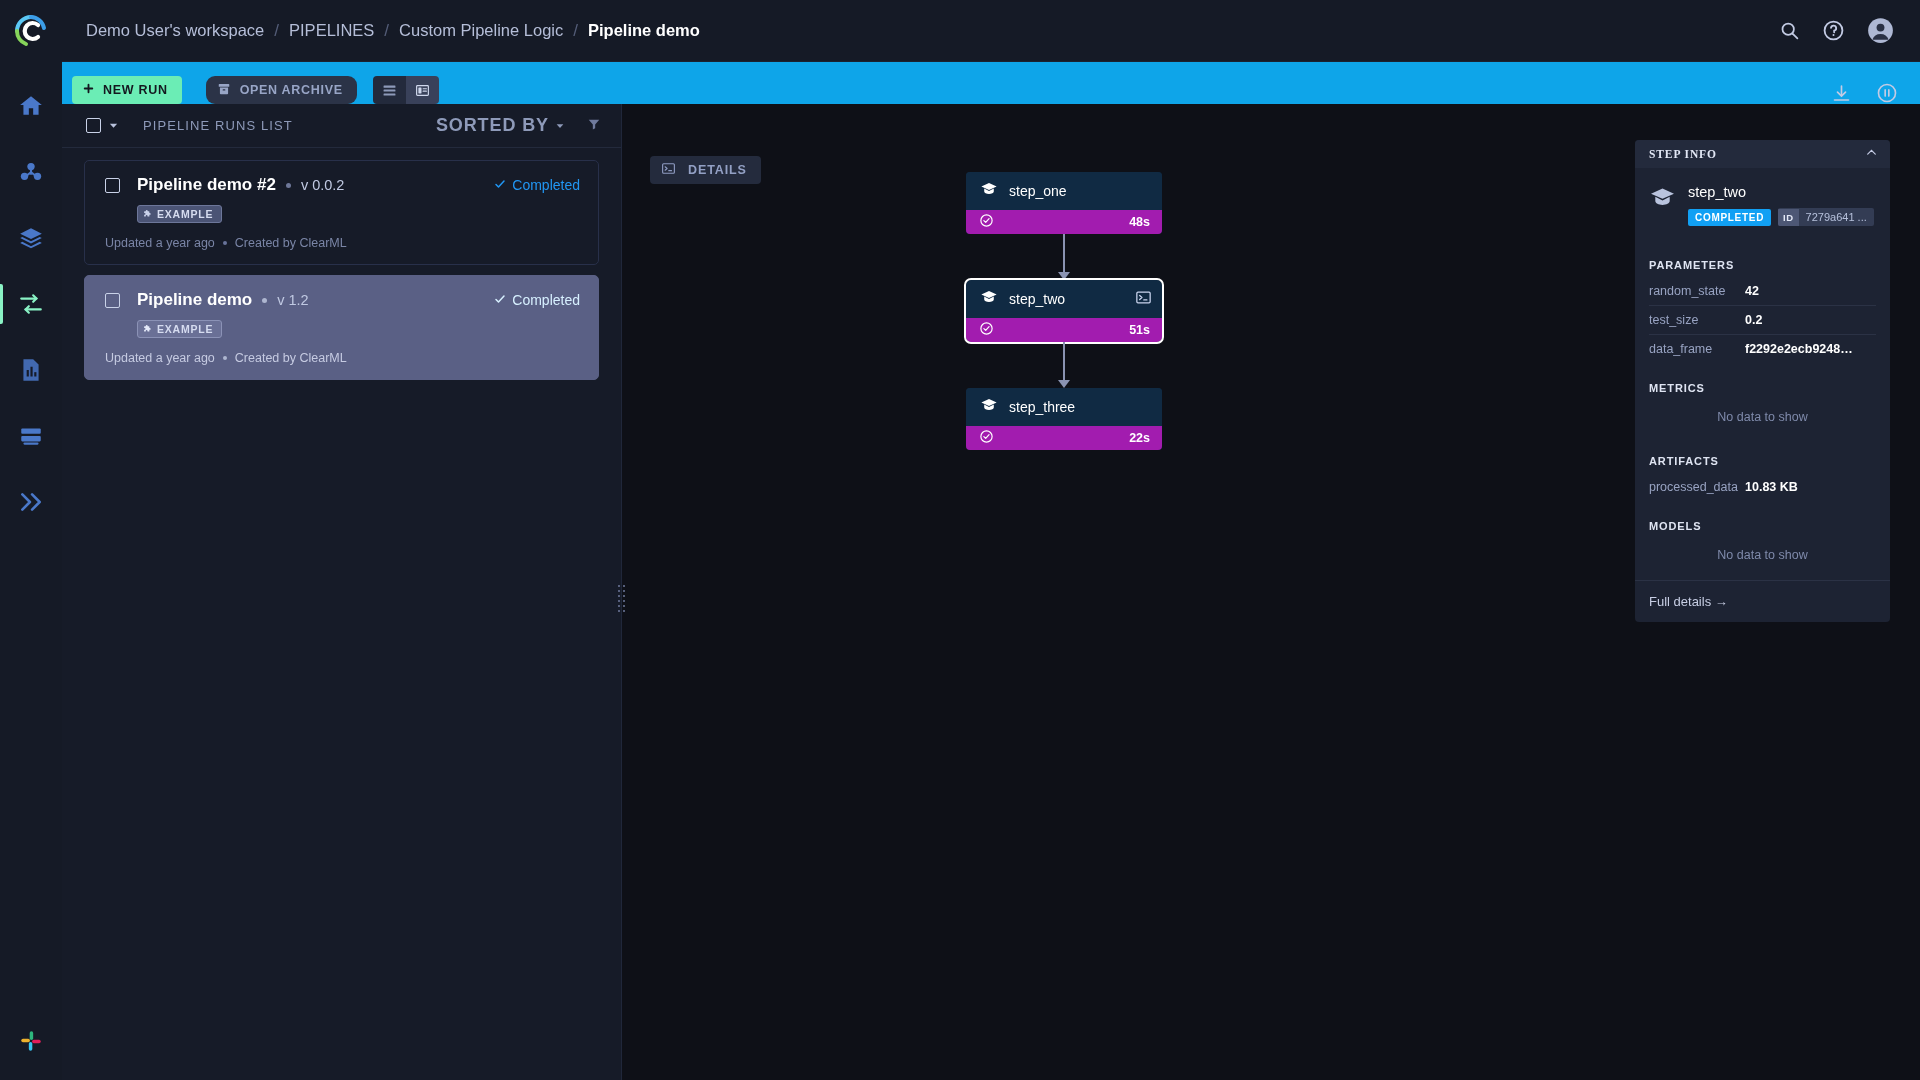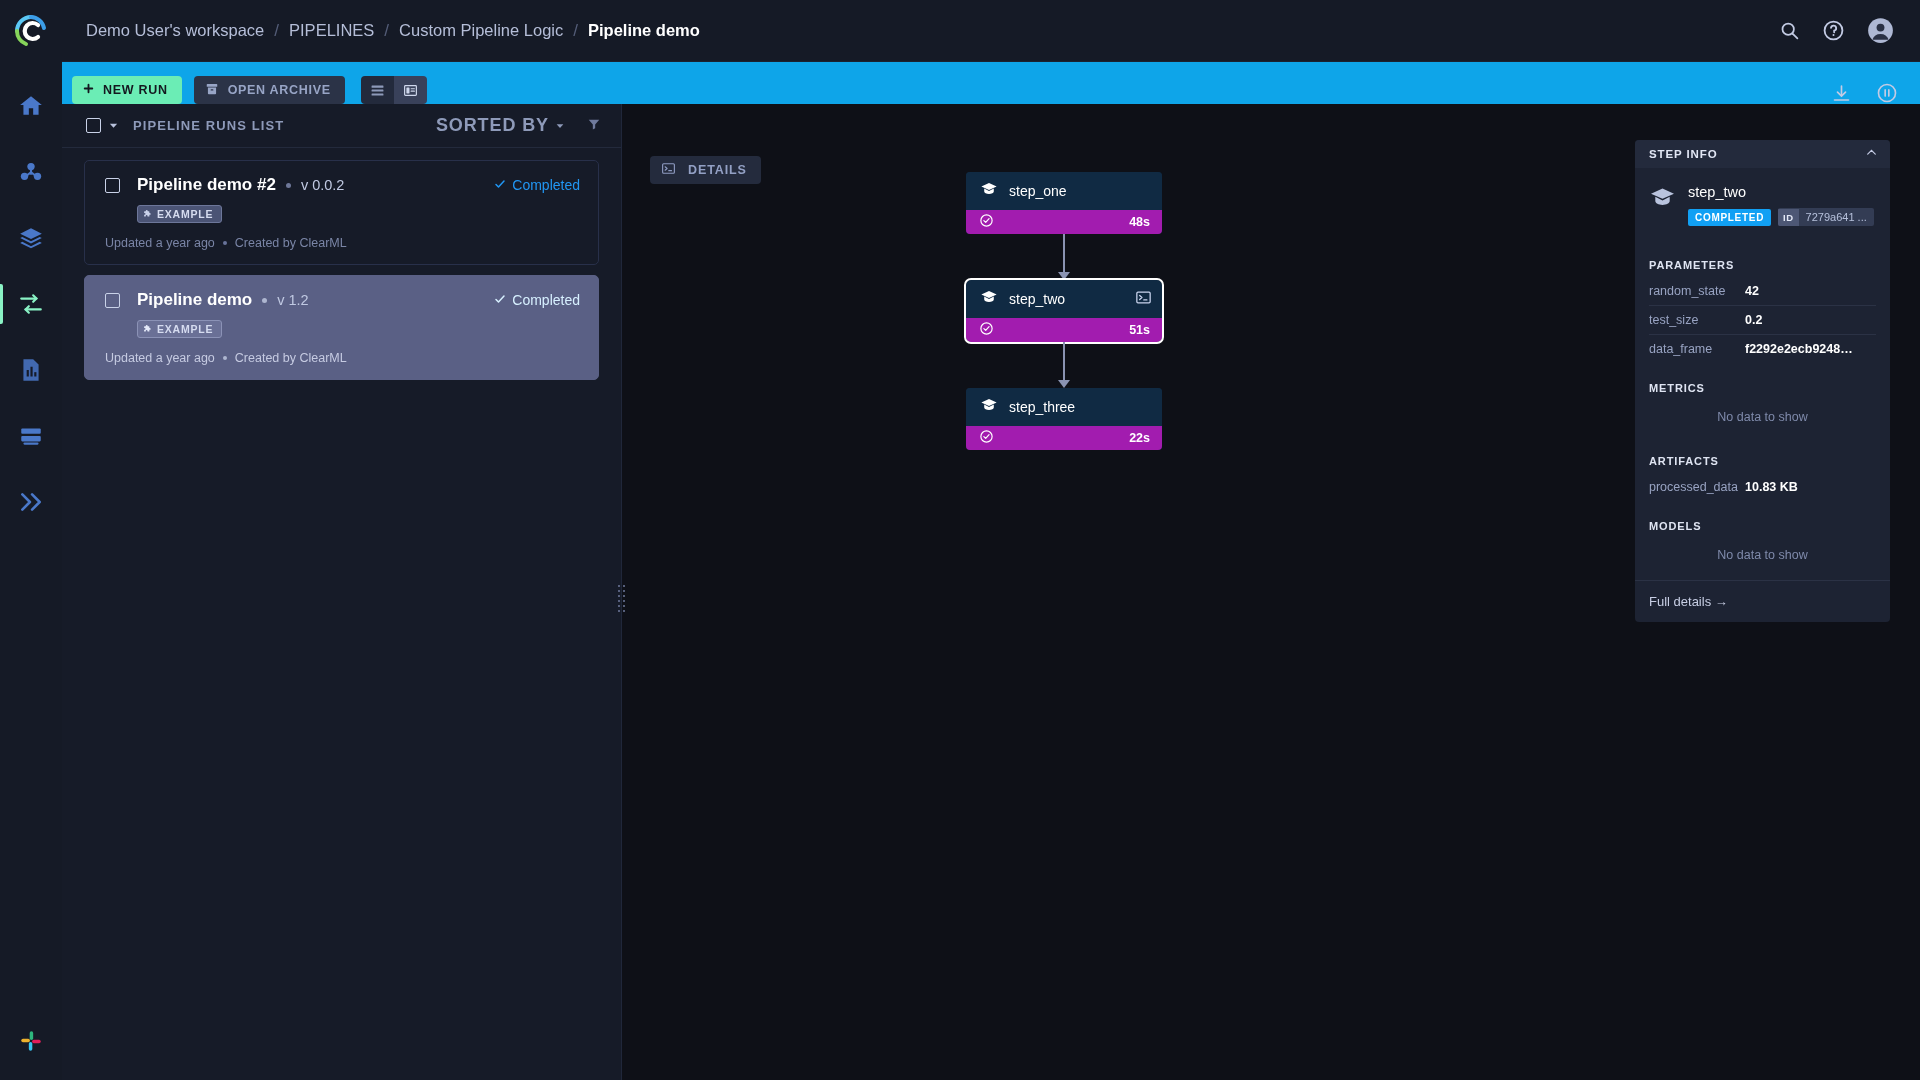--- a/index.html
+++ b/index.html
@@ -48,23 +48,23 @@
     position: absolute; left: 62px; top: 62px; right: 0; height: 42px;
     background: #0ea5e9; display: flex; align-items: flex-end; padding: 0 22px 0 10px;
   }
   .btn-newrun {
     height: 28px; background: #6bedb5; color: #14181f; border: none; border-radius: 4px;
     font-size: 12.5px; font-weight: bold; letter-spacing: .7px; padding: 0 14px 0 10px;
     display: flex; align-items: center; gap: 8px; cursor: pointer;
     font-family: "Liberation Sans", sans-serif;
   }
   .btn-archive {
-    height: 28px; background: #2b3347; color: #98a5c6; border: none; border-radius: 4px;
+    height: 28px; background: #2b3347; color: #98a5c6; border: none; border-radius: 9px;
     font-size: 12.5px; font-weight: bold; letter-spacing: .7px; padding: 0 14px 0 11px;
-    display: flex; align-items: center; gap: 9px; cursor: pointer; margin-left: 12px;
+    display: flex; align-items: center; gap: 9px; cursor: pointer; margin-left: 24px;
     font-family: "Liberation Sans", sans-serif;
   }
   .viewtoggle { display: flex; margin-left: 16px; border-radius: 4px; overflow: hidden; }
   .vt-btn { width: 33px; height: 28px; background: #232a3c; display: flex; align-items: center; justify-content: center; cursor: pointer; }
   .vt-btn.on { background: #39415a; }
   .toolbar-right { margin-left: auto; display: flex; align-items: center; gap: 24px; }
 
   
   .listpanel {
     position: absolute; left: 62px; top: 104px; width: 560px; bottom: 0;
@@ -73,21 +73,21 @@
   .list-head {
     height: 44px; display: flex; align-items: center; padding: 0 20px 0 24px;
     border-bottom: 1px solid #232a3c;
   }
   .chk {
     width: 15px; height: 15px; border: 1.6px solid #c9d2e8; border-radius: 2px;
     background: transparent; cursor: pointer; flex: none;
   }
   .caret-dn { margin-left: 7px; cursor: pointer; }
   .list-title {
-    margin-left: 14px; font-size: 13px; font-weight: bold; letter-spacing: 1.1px; color: #8e9ab9;
+    margin-left: 24px; font-size: 13px; font-weight: normal; letter-spacing: 1.1px; color: #8e9ab9;
   }
   .sortby { margin-left: auto; display: flex; align-items: center; gap: 6px; font-size: 18px;
     font-weight: bold; letter-spacing: .9px; color: #8e9ab9; cursor: pointer; }
   .filter-icon { margin-left: 22px; cursor: pointer; }
 
   .cards { padding: 12px 22px 0 22px; display: flex; flex-direction: column; gap: 10px; }
   .card {
     border-radius: 5px; padding: 14px 18px 14px 20px; cursor: pointer;
     background: #161b28; border: 1px solid #28304a;
   }
@@ -146,21 +146,21 @@
     position: absolute; width: 0; height: 0;
     border-left: 6px solid transparent; border-right: 6px solid transparent;
     border-top: 8px solid #8a93b2;
   }
 
   
   .stepinfo {
     position: absolute; right: 30px; top: 36px; width: 255px;
     background: #1d2333; border-radius: 4px; overflow: hidden;
   }
-  .si-head { height: 28px; display: flex; align-items: center; padding: 0 12px 0 14px; background: #232a3c; }
+  .si-head { height: 28px; display: flex; align-items: center; padding: 0 12px 0 14px; background: #232a3c; font-family: Liberation Serif, serif; }
   .si-head-t { font-size: 11.5px; font-weight: bold; letter-spacing: .9px; color: #e2e7f5; }
   .si-head .chev { margin-left: auto; cursor: pointer; }
   .si-task { display: flex; align-items: flex-start; padding: 16px 14px 14px 14px; }
   .si-task-body { margin-left: 12px; }
   .si-task-name { font-size: 14.5px; color: #ffffff; }
   .si-tags { display: flex; align-items: center; gap: 7px; margin-top: 8px; }
   .tag-completed {
     background: #11a0f4; color: #ffffff; font-size: 10px; font-weight: bold; letter-spacing: .7px;
     border-radius: 2px; padding: 3px 7px;
   }

